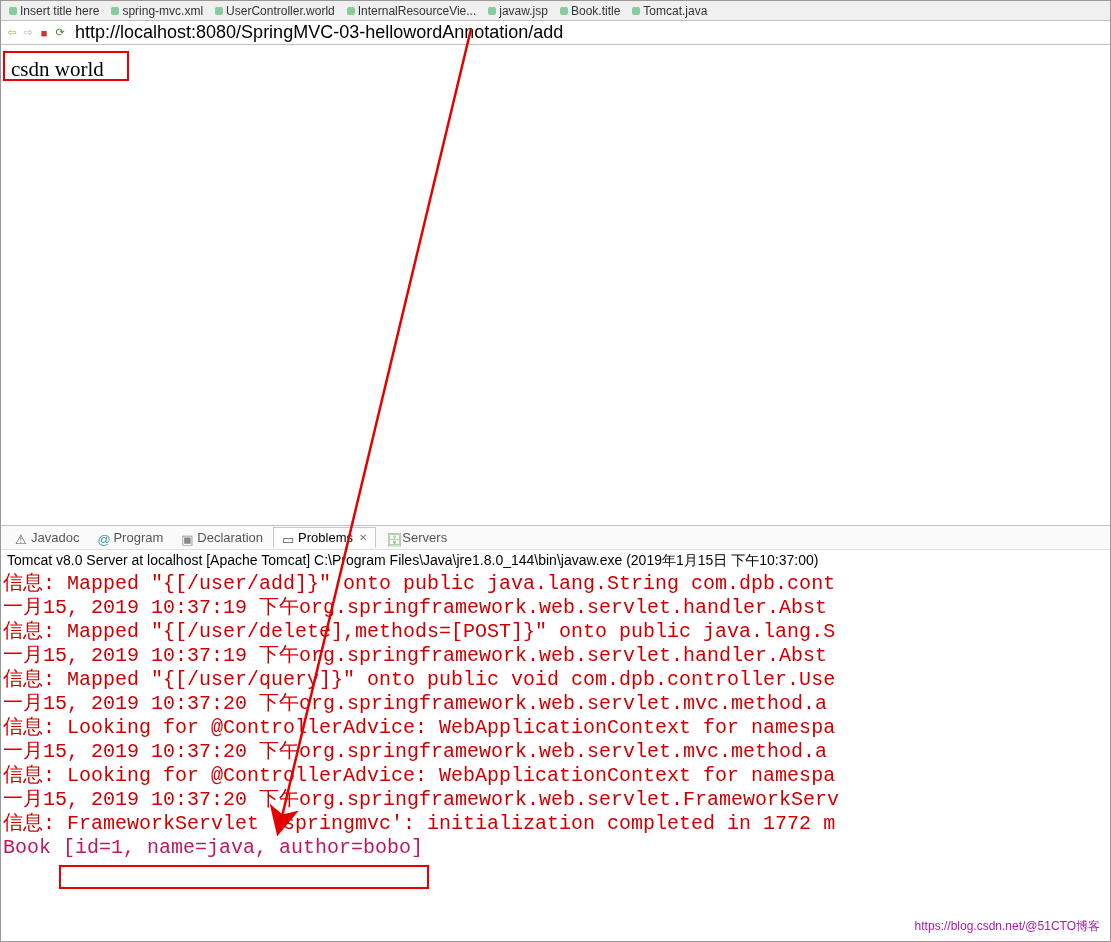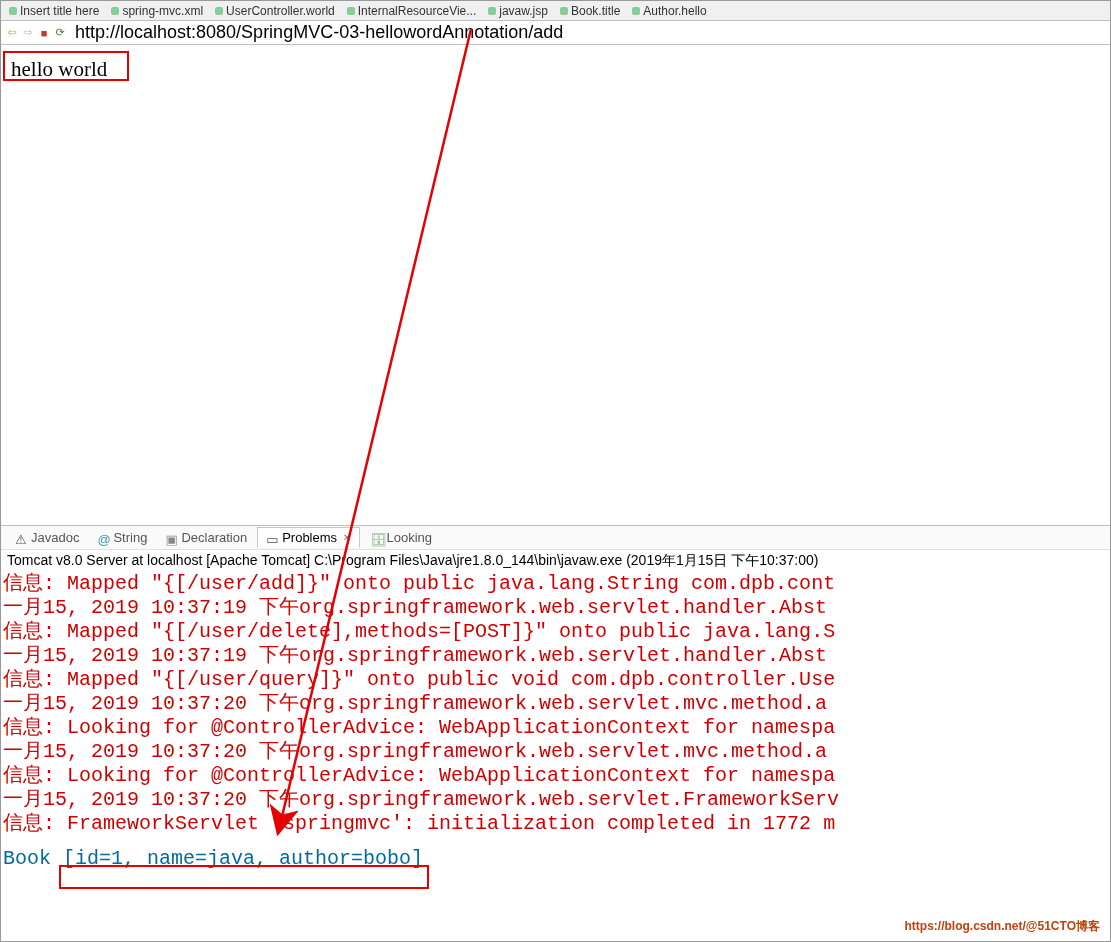--- a/index.html
+++ b/index.html
@@ -113,33 +113,32 @@
   }
   .console-body {
     font-family: "Consolas","Courier New",monospace;
     font-size: 20px;
     line-height: 24px;
     white-space: pre;
     overflow: hidden;
     padding-left: 2px;
   }
   .console-body .r { color: #d00000; }
-  .console-body .bk { color: #0369a1; margin-top: 11px; }
+  .console-body .bk { color: #be185d; }
   .book-box {
     position: absolute;
     border: 2px solid #e60000;
     pointer-events: none;
   }
   .watermark {
     position: absolute;
     right: 10px; bottom: 6px;
     font-size: 12px;
-    color: #c2410c;
+    color: #a21caf;
     font-family: Arial, sans-serif;
-    font-weight: bold;
   }
   svg.arrow {
     position: absolute;
     top: 0; left: 0;
     pointer-events: none;
   }
 </style>
 </head>
 <body>
 
@@ -163,59 +162,59 @@
   <div class="tab">
       <span class="dot"></span>
       <span>javaw.jsp</span>
     </div>
   <div class="tab">
       <span class="dot"></span>
       <span>Book.title</span>
     </div>
   <div class="tab">
       <span class="dot"></span>
-      <span>Author.hello</span>
+      <span>Tomcat.java</span>
     </div>
 </div>
 
 <div class="addrbar">
   <span class="nav-btn" style="color:#caa12f;">⇦</span>
   <span class="nav-btn" style="color:#bbb;">⇨</span>
   <span class="nav-btn" style="color:#c33;">■</span>
   <span class="nav-btn" style="color:#3a7b2a;">⟳</span>
   <input class="url" value="http://localhost:8080/SpringMVC-03-hellowordAnnotation/add" style="">
 </div>
 
 <div class="browser-body">
-  <div class="hello">hello world</div>
+  <div class="hello">csdn world</div>
   <div class="hello-box"></div>
 </div>
 
 <div class="lower-panel">
   <div class="views">
     <div class="view-tab">
         <span class="vicon">⚠</span>
         <span>Javadoc</span>
       </div>
     <div class="view-tab">
         <span class="vicon" style="color:#49a;">@</span>
-        <span>String</span>
+        <span>Program</span>
       </div>
     <div class="view-tab">
         <span class="vicon" style="color:#888;">▣</span>
         <span>Declaration</span>
       </div>
     <div class="view-tab active">
         <span class="vicon" style="color:#555;">▭</span>
         <span>Problems</span>
         <span class="close-x">✕</span>
       </div>
     <div class="view-tab">
         <span class="vicon" style="color:#7a7;">🗄</span>
-        <span>Looking</span>
+        <span>Servers</span>
       </div>
   </div>
   <div class="console-header">Tomcat v8.0 Server at localhost [Apache Tomcat] C:\Program Files\Java\jre1.8.0_144\bin\javaw.exe (2019年1月15日 下午10:37:00)</div>
   <div class="console-body" id="console-body"><div class="r">信息: Mapped "{[/user/add]}" onto public java.lang.String com.dpb.cont</div><div class="r">一月15, 2019 10:37:19 下午org.springframework.web.servlet.handler.Abst</div><div class="r">信息: Mapped "{[/user/delete],methods=[POST]}" onto public java.lang.S</div><div class="r">一月15, 2019 10:37:19 下午org.springframework.web.servlet.handler.Abst</div><div class="r">信息: Mapped "{[/user/query]}" onto public void com.dpb.controller.Use</div><div class="r">一月15, 2019 10:37:20 下午org.springframework.web.servlet.mvc.method.a</div><div class="r">信息: Looking for @ControllerAdvice: WebApplicationContext for namespa</div><div class="r">一月15, 2019 10:37:20 下午org.springframework.web.servlet.mvc.method.a</div><div class="r">信息: Looking for @ControllerAdvice: WebApplicationContext for namespa</div><div class="r">一月15, 2019 10:37:20 下午org.springframework.web.servlet.FrameworkServ</div><div class="r">信息: FrameworkServlet 'springmvc': initialization completed in 1772 m</div><div class="bk">Book [id=1, name=java, author=bobo]</div></div>
 </div>
 
 <div class="book-box" id="book-box" style="left: 58px; top: 864px; width: 370px; height: 24px;"></div>
 <svg class="arrow" width="1111" height="942">
   <defs>
     <marker id="ah" markerWidth="12" markerHeight="12" refX="9" refY="6" orient="auto">

